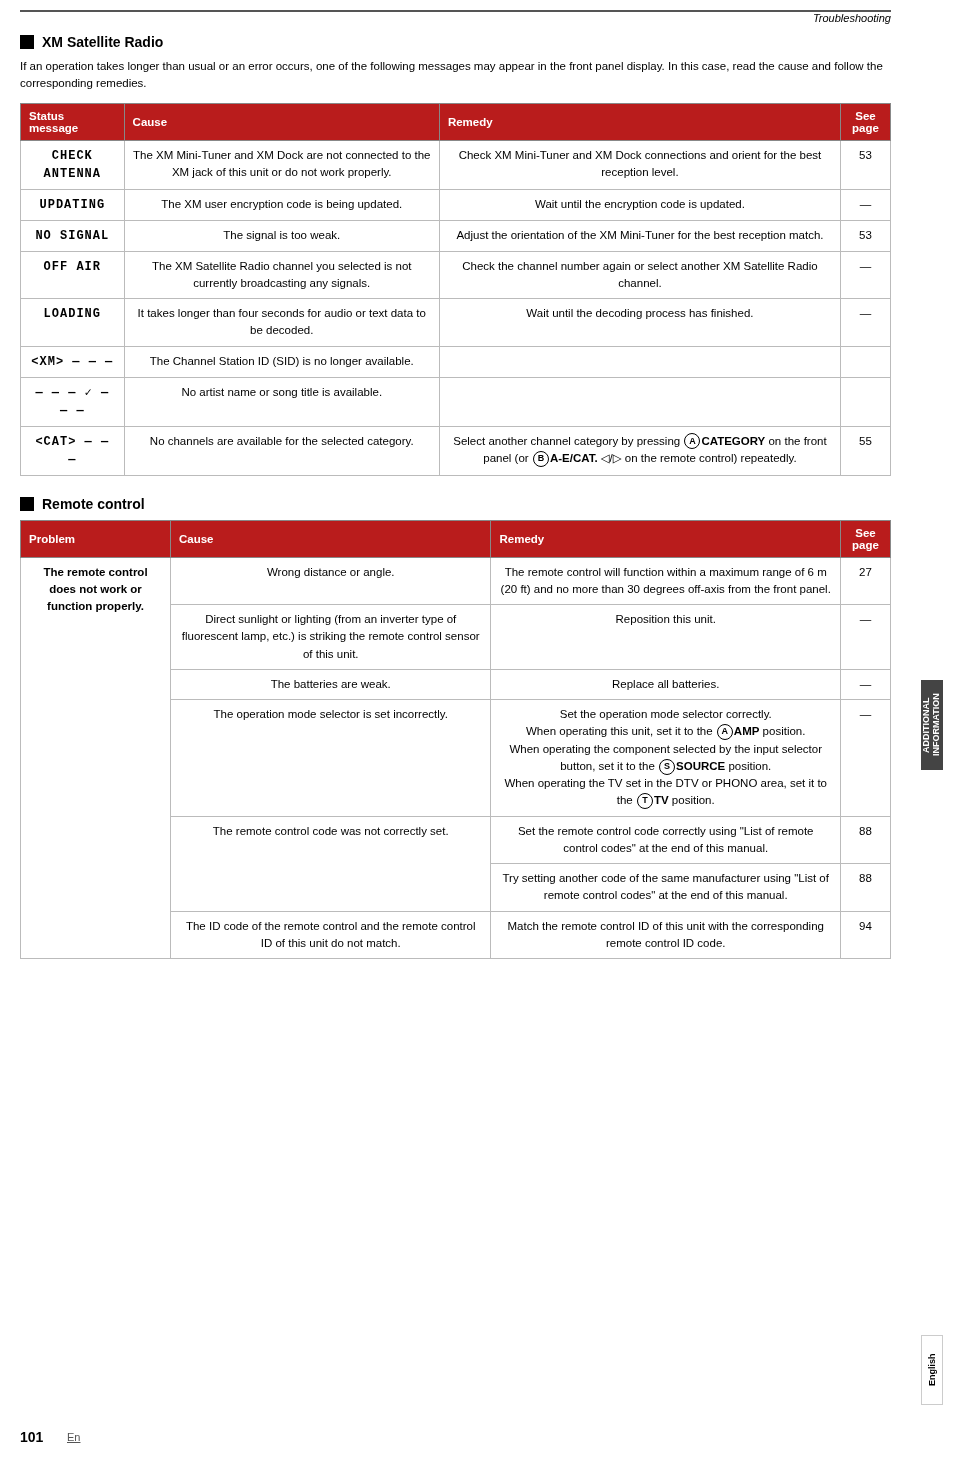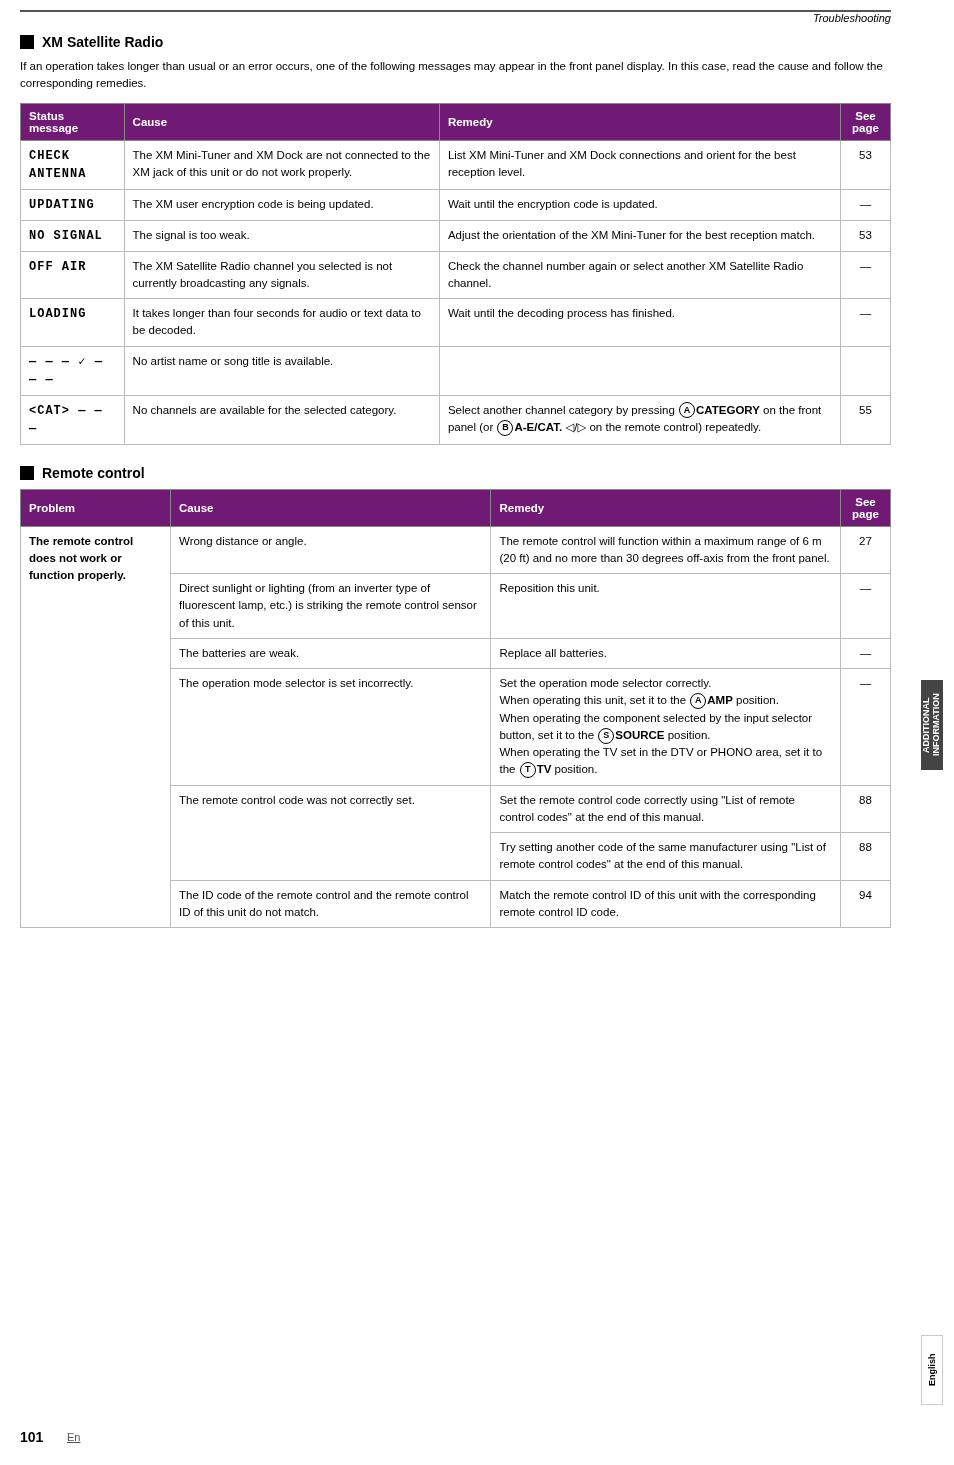--- a/index.html
+++ b/index.html
@@ -105,41 +105,42 @@
     }
 
     
     table {
       width: 100%;
       border-collapse: collapse;
       margin-bottom: 20px;
       font-size: 11.5px;
     }
     table thead tr {
-      background: #701a75;
+      background: #b91c1c;
       color: #fff;
     }
     table thead th {
       padding: 6px 8px;
       text-align: left;
       font-weight: bold;
       border: 1px solid #888;
     }
     table thead th.center {
       text-align: center;
     }
     table tbody tr {
       border-bottom: 1px solid #bbb;
     }
     table tbody td {
       padding: 6px 8px;
       vertical-align: top;
       border-left: 1px solid #bbb;
       border-right: 1px solid #bbb;
       line-height: 1.5;
+      text-align: center;
     }
     table tbody tr:first-child td {
       border-top: 1px solid #888;
     }
 
     .status-msg {
       font-family: 'Courier New', monospace;
       font-size: 12px;
       font-weight: bold;
       letter-spacing: 1px;
@@ -206,21 +207,21 @@
           <th>Status message</th>
           <th>Cause</th>
           <th>Remedy</th>
           <th class="center" style="width:50px;">See<br>page</th>
         </tr>
       </thead>
       <tbody>
         <tr>
           <td><span class="status-msg">CHECK ANTENNA</span></td>
           <td>The XM Mini-Tuner and XM Dock are not connected to the XM jack of this unit or do not work properly.</td>
-          <td>List XM Mini-Tuner and XM Dock connections and orient for the best reception level.</td>
+          <td>Check XM Mini-Tuner and XM Dock connections and orient for the best reception level.</td>
           <td class="see-page-col">53</td>
         </tr>
         <tr>
           <td><span class="status-msg">UPDATING</span></td>
           <td>The XM user encryption code is being updated.</td>
           <td>Wait until the encryption code is updated.</td>
           <td class="see-page-col">—</td>
         </tr>
         <tr>
           <td><span class="status-msg">NO SIGNAL</span></td>
@@ -232,20 +233,26 @@
           <td><span class="status-msg">OFF AIR</span></td>
           <td>The XM Satellite Radio channel you selected is not currently broadcasting any signals.</td>
           <td>Check the channel number again or select another XM Satellite Radio channel.</td>
           <td class="see-page-col">—</td>
         </tr>
         <tr>
           <td><span class="status-msg">LOADING</span></td>
           <td>It takes longer than four seconds for audio or text data to be decoded.</td>
           <td>Wait until the decoding process has finished.</td>
           <td class="see-page-col">—</td>
+        </tr>
+        <tr>
+          <td><span class="status-msg">&lt;XM&gt; — — —</span></td>
+          <td>The Channel Station ID (SID) is no longer available.</td>
+          <td></td>
+          <td class="see-page-col"></td>
         </tr>
         <tr>
           <td><span class="status-msg">— — — ✓ — — —</span></td>
           <td>No artist name or song title is available.</td>
           <td></td>
           <td class="see-page-col"></td>
         </tr>
         <tr>
           <td><span class="status-msg">&lt;CAT&gt; — — —</span></td>
           <td>No channels are available for the selected category.</td>

